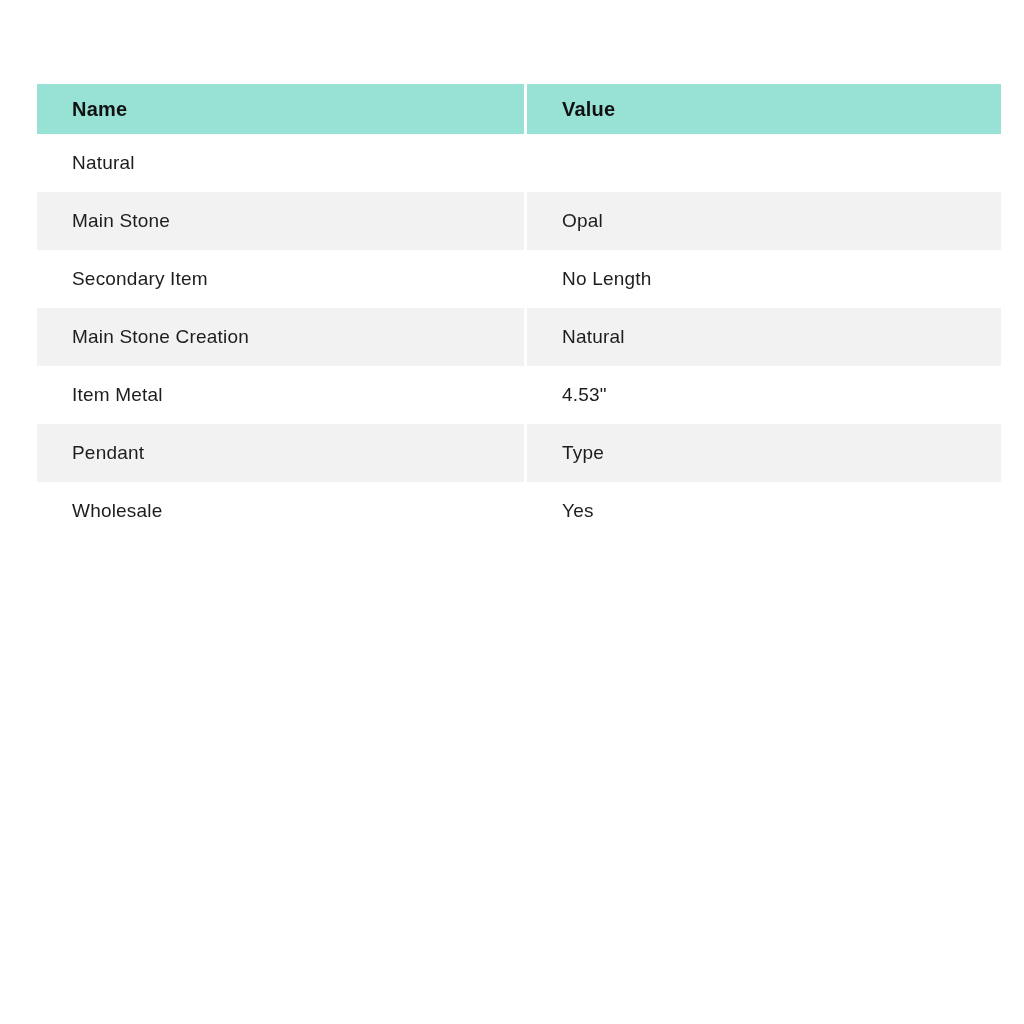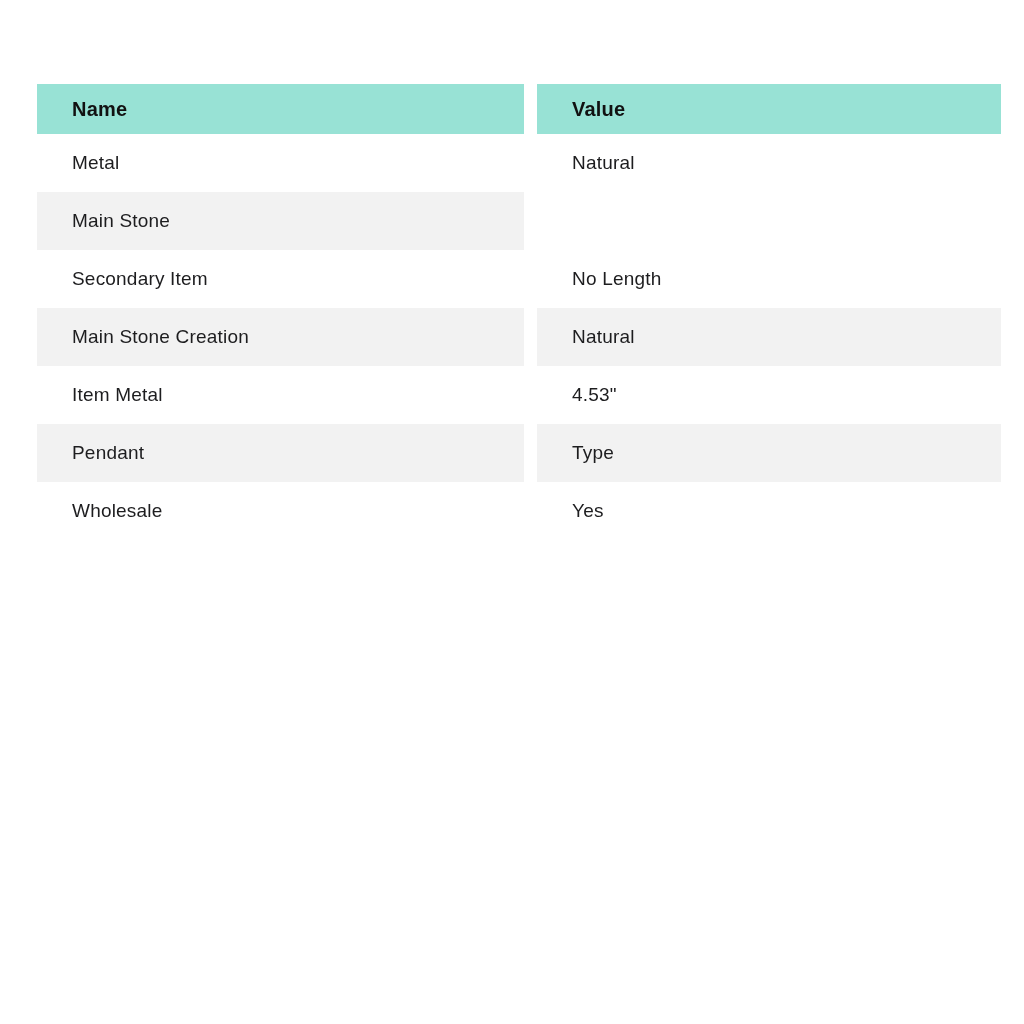--- a/index.html
+++ b/index.html
@@ -12,21 +12,21 @@
   }
   .table-wrap {
     position: absolute;
     left: 37px;
     top: 84px;
     width: 964px;
   }
   .t-row {
     display: grid;
     grid-template-columns: 487px 1fr;
-    column-gap: 13px;
+    column-gap: 3px;
   }
   .t-cell {
     padding-left: 35px;
     display: flex;
     align-items: center;
     font-size: 19px;
     letter-spacing: 0.2px;
   }
   .t-header .t-cell {
     height: 50px;
@@ -49,26 +49,26 @@
 <div class="table-wrap">
 
   <div class="t-row t-header">
     <div class="t-cell">Name</div>
     <div class="t-cell">Value</div>
   </div>
 
   <div class="t-body">
 
     <div class="t-row">
-      <div class="t-cell">Metal</div>
       <div class="t-cell">Natural</div>
     </div>
 
     <div class="t-row">
       <div class="t-cell">Main Stone</div>
+      <div class="t-cell">Opal</div>
     </div>
 
     <div class="t-row">
       <div class="t-cell">Secondary Item</div>
       <div class="t-cell">No Length</div>
     </div>
 
     <div class="t-row">
       <div class="t-cell">Main Stone Creation</div>
       <div class="t-cell">Natural</div>

